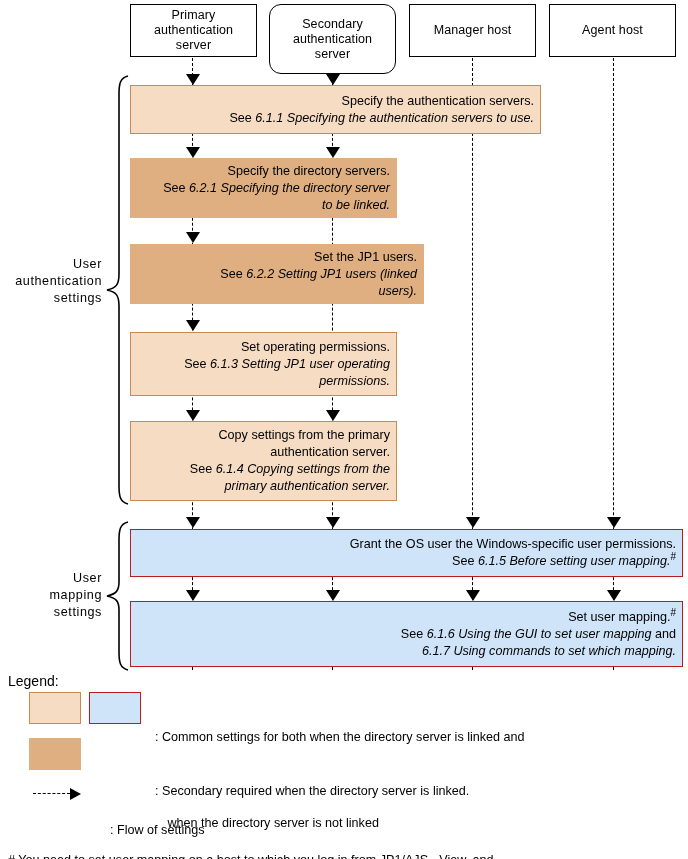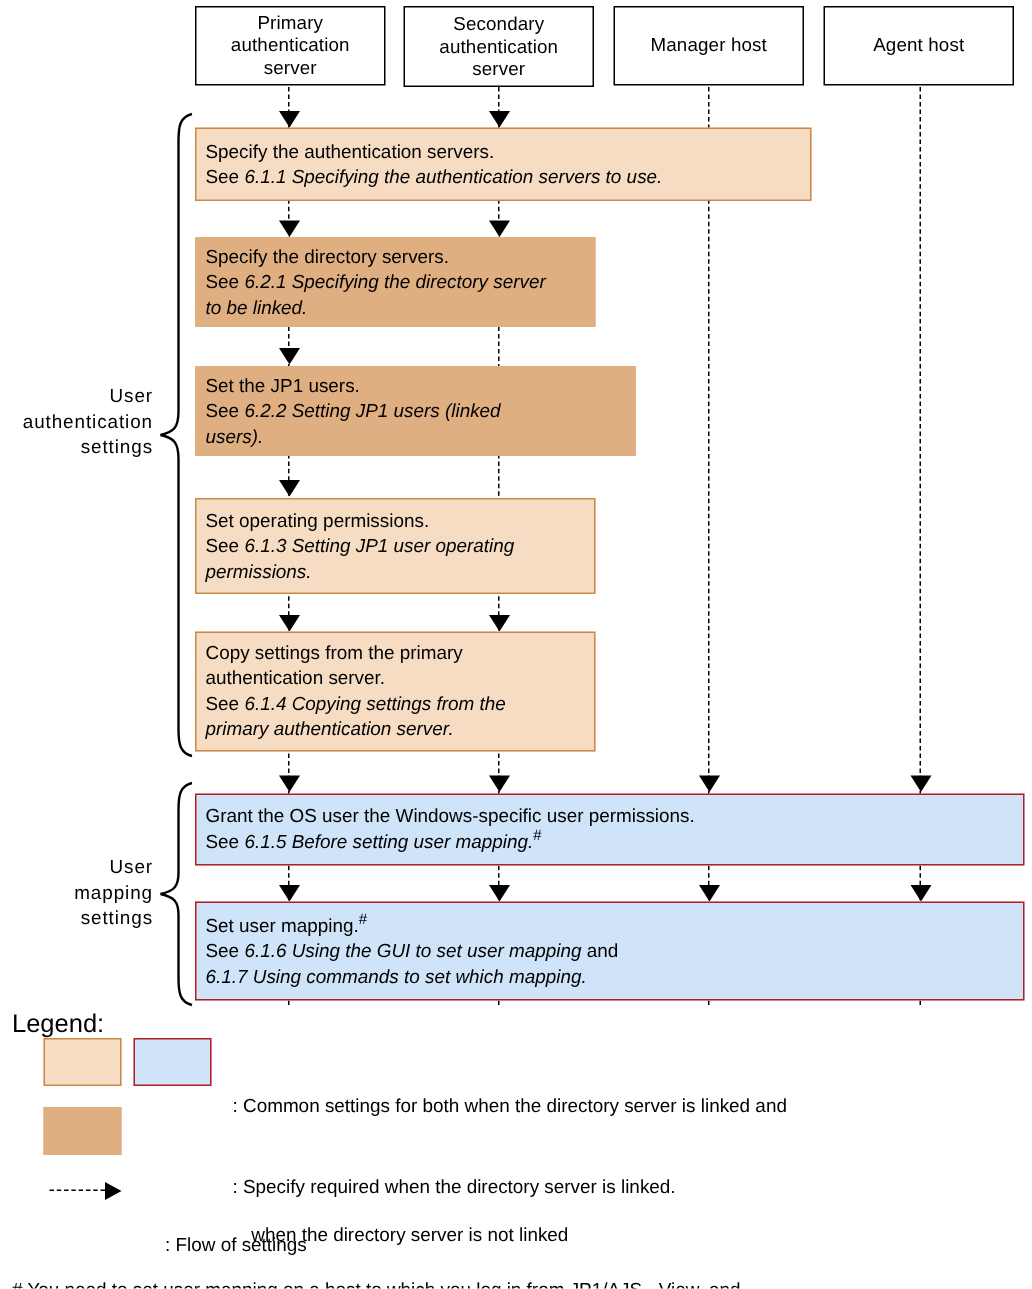--- a/index.html
+++ b/index.html
@@ -41,21 +41,21 @@
     width: 0;
     border-left: 1.6px dashed #000000;
   }
 
   
   .pbox {
     position: absolute;
     box-sizing: border-box;
     display: flex;
     flex-direction: column;
-    align-items: flex-start;
+    align-items: flex-end;
     justify-content: center;
     text-align: center;
     font-size: 12.6px;
     line-height: 17px;
     padding: 2px 6px;
   }
   .pbox .l {
     display: block;
     white-space: nowrap;
   }
@@ -96,21 +96,21 @@
     position: absolute;
     text-align: right;
     font-size: 12.6px;
     line-height: 17px;
     letter-spacing: 0.6px;
   }
 
   
   .legend-title {
     position: absolute;
-    font-size: 17px;
+    font-size: 14px;
   }
   .swatch {
     position: absolute;
     box-sizing: border-box;
   }
   .legend-text {
     position: absolute;
     font-size: 12.6px;
     line-height: 18px;
     white-space: pre;
@@ -150,21 +150,21 @@
   <div class="lifeline" style="left:613px; top:58px; height:612px;"></div>
 
   <div class="host-box" style="left:130px; top:4px; width:127px; height:53px;">
     <div>
       <div>Primary</div>
       <div>authentication</div>
       <div>server</div>
     </div>
   </div>
 
-  <div class="host-box" style="left:269px; top:4px; width:127px; height:54px;">
+  <div class="host-box" style="left:269px; top:4px; width:127px; height:70px;border-radius:12px;">
     <div>
       <div>Secondary</div>
       <div>authentication</div>
       <div>server</div>
     </div>
   </div>
 
   <div class="host-box" style="left:409px; top:4px; width:127px; height:53px;">
     <div>Manager host</div>
   </div>
@@ -259,21 +259,21 @@
 
   <div class="swatch peach" style="left:29px; top:692px; width:52px; height:32px;"></div>
   <div class="swatch blue" style="left:89px; top:692px; width:52px; height:32px;"></div>
   <div class="legend-text" style="left:155px; top:692px;">
     <div><span>: </span><span>Common settings for both when the directory server is linked and</span></div>
     <div style="padding-left:9px;margin-top:32px;"><span> when the directory server is not linked</span></div>
   </div>
 
   <div class="swatch tan" style="left:29px; top:738px; width:52px; height:32px;"></div>
   <div class="legend-text" style="left:155px; top:746px;">
-    <div><span>: </span><span>Specify required when the directory server is linked.</span></div>
+    <div><span>: </span><span>Secondary required when the directory server is linked.</span></div>
   </div>
 
   <div class="flow-dash" style="left:33px; top:793px; width:37px;"></div>
   <div class="flow-arrow" style="left:70px; top:788px;"></div>
   <div class="legend-text" style="left:110px; top:785px;">
     <div><span>: </span><span>Flow of settings</span></div>
   </div>
 
   <div class="footnote" style="left:8px; top:813px;">
     <div># You need to set user mapping on a host to which you log in from JP1/AJS - View, and</div>

